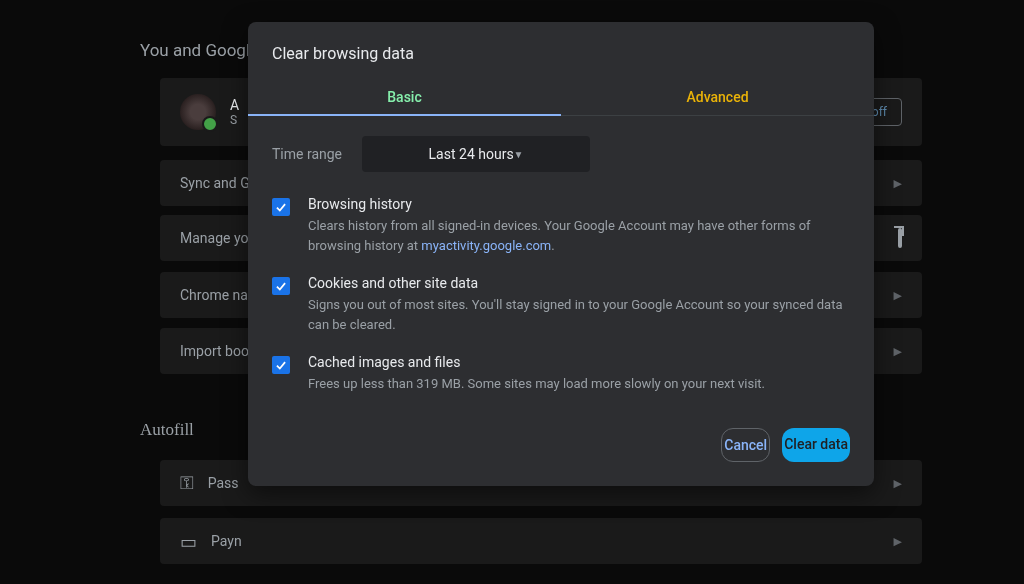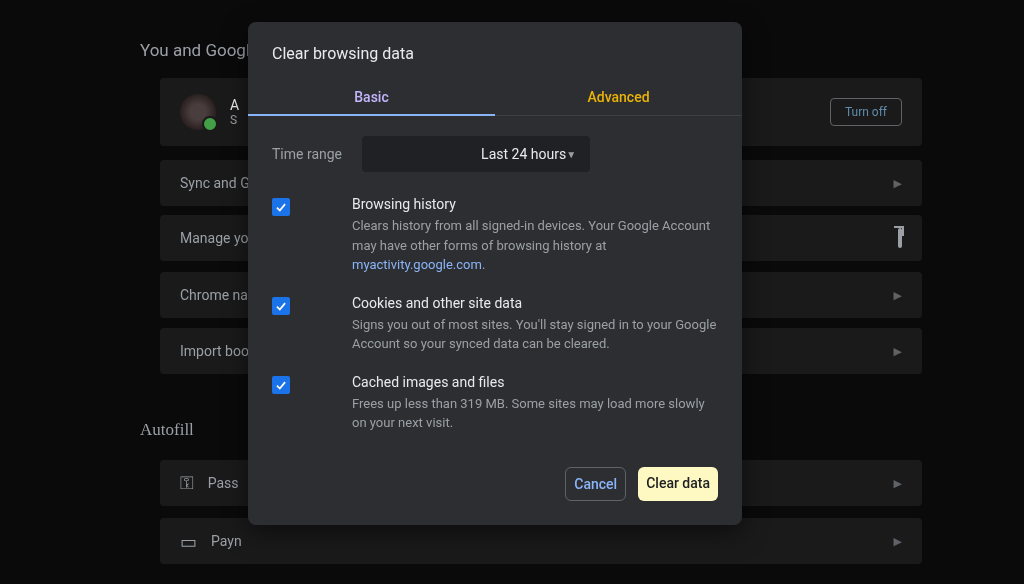--- a/index.html
+++ b/index.html
@@ -83,21 +83,21 @@
       width: 8px;
       height: 8px;
       border-top: 2px solid #9aa0a6;
       border-right: 2px solid #9aa0a6;
     }
 
     .modal {
       position: absolute;
       left: 248px;
       top: 22px;
-      width: 494px;
+      width: 626px;
       background: #2d2e31;
       border-radius: 8px;
       box-shadow: 0 8px 24px rgba(0,0,0,0.5);
       display: flex;
       flex-direction: column;
     }
     .modal-title {
       font-size: 16px;
       color: #e8eaed;
       padding: 22px 24px 16px 24px;
@@ -110,21 +110,21 @@
       flex: 1;
       text-align: center;
       padding: 10px 0;
       font-size: 14px;
       font-weight: 500;
       color: #eab308;
       cursor: pointer;
       position: relative;
     }
     .tab.active {
-      color: #c4b5fd;
+      color: #86efac;
     }
     .tab.active::after {
       content: '';
       position: absolute;
       bottom: -1px;
       left: 0;
       right: 0;
       height: 2px;
       background: #8ab4f8;
     }
@@ -138,21 +138,21 @@
       font-size: 14px;
       color: #9aa0a6;
     }
     .time-select {
       background: #202124;
       border: none;
       border-radius: 4px;
       padding: 10px 14px;
       display: flex;
       align-items: center;
-      justify-content: flex-end;
+      justify-content: center;
       width: 228px;
       color: #e8eaed;
       font-size: 14px;
       cursor: pointer;
     }
     .time-select .caret {
       color: #9aa0a6;
       font-size: 10px;
     }
     .option-row {
@@ -174,21 +174,20 @@
     }
     .checkbox svg {
       width: 14px;
       height: 14px;
       stroke: #fff;
       stroke-width: 3;
       fill: none;
     }
     .option-content {
       flex: 1;
-      margin-left: 44px;
     }
     .option-title {
       font-size: 14px;
       color: #e8eaed;
       margin-bottom: 4px;
     }
     .option-desc {
       font-size: 13px;
       color: #9aa0a6;
       line-height: 1.5;
@@ -196,33 +195,33 @@
     .link {
       color: #8ab4f8;
     }
     .actions {
       display: flex;
       justify-content: flex-end;
       gap: 12px;
       padding: 24px;
     }
     .btn {
-      padding: 8px 8px;
-      border-radius: 6px;
+      padding: 8px 2px;
+      border-radius: 12px;
       font-size: 14px;
       font-weight: 500;
       cursor: pointer;
     }
     .btn-cancel {
       background: transparent;
       border: 1px solid #5f6368;
       color: #8ab4f8;
     }
     .btn-primary {
-      background: #fef9c3;
+      background: #0ea5e9;
       border: none;
       color: #202124;
     }
   </style>
 </head>
 <body>
 
 <div class="bg-section-title" style="left:140px; top:40px;">You and Google</div>
 
 <div class="bg-card" style="left:160px; top:78px; width:762px; height:68px;">

